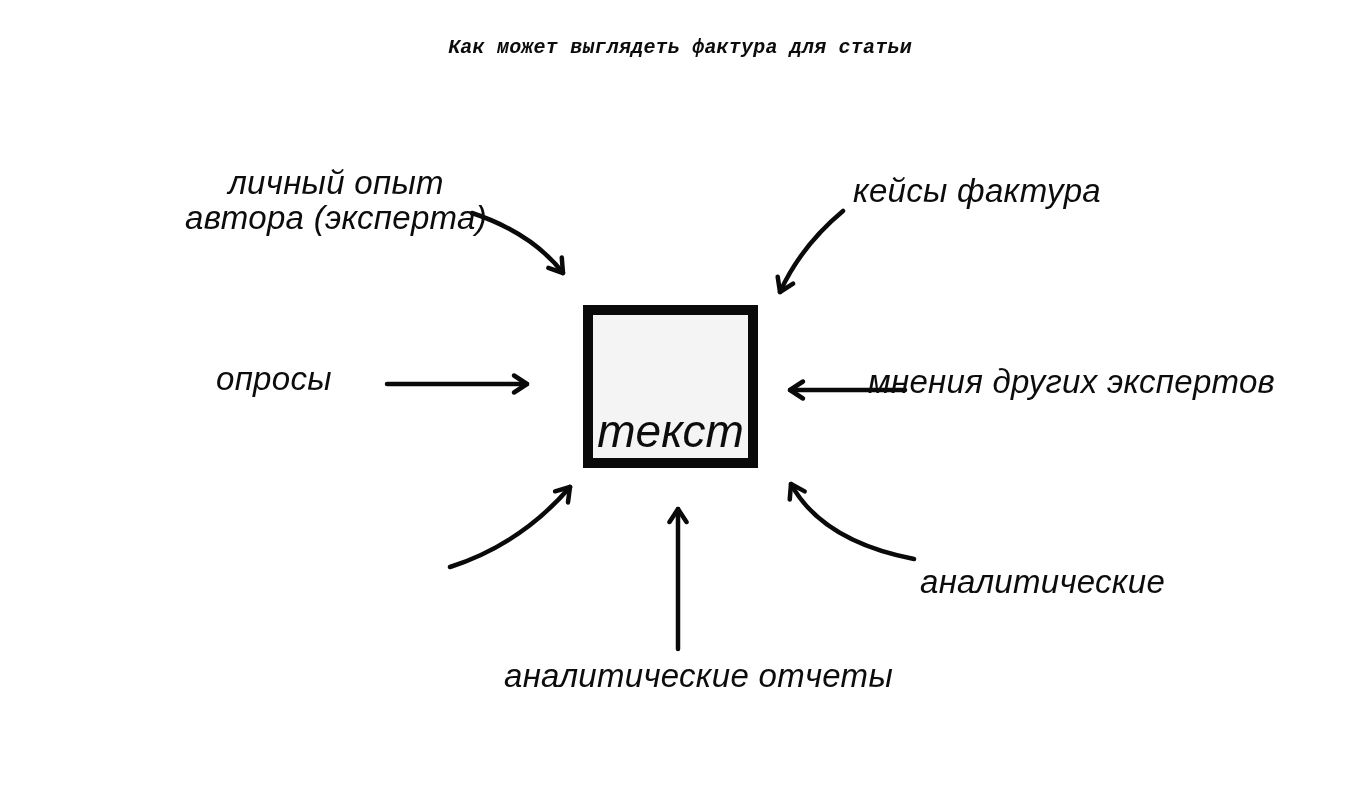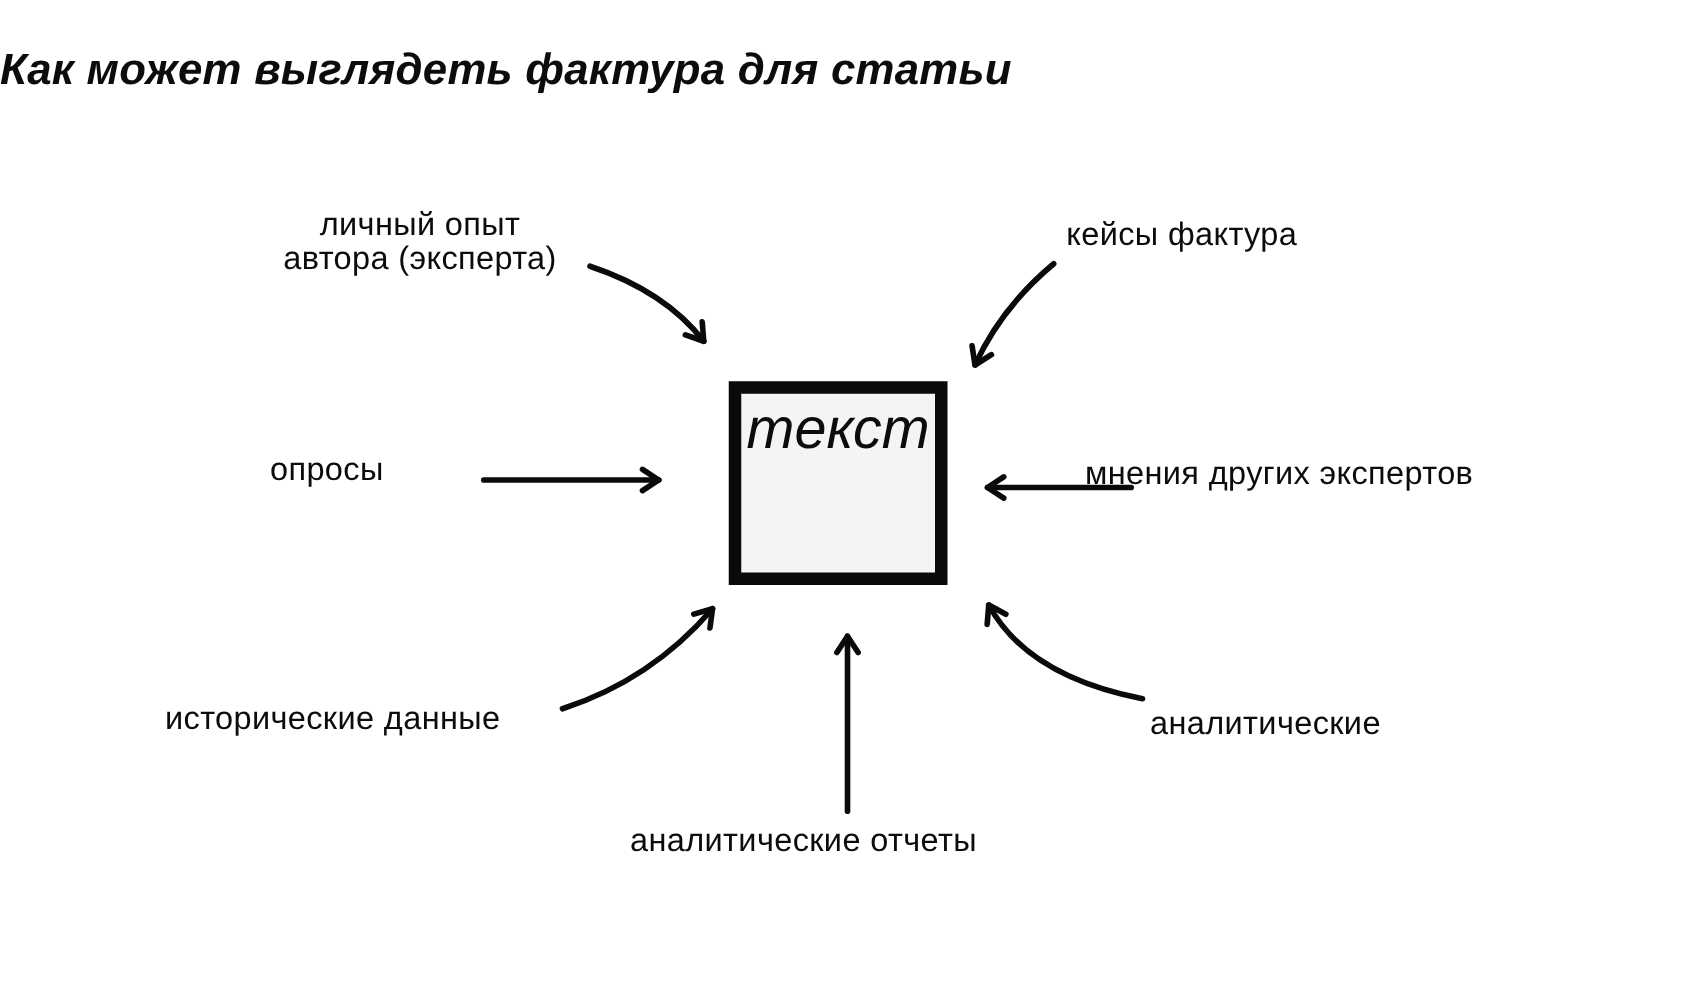--- a/index.html
+++ b/index.html
@@ -13,48 +13,51 @@
     width: 1360px;
     height: 794px;
     background: #ffffff;
     overflow: hidden;
   }
   .title {
     position: absolute;
     top: 36px;
     left: 0;
     width: 100%;
-    font-size: 35px;
+    text-align: center;
+    font-size: 20px;
     font-weight: bold;
     font-style: italic;
     color: #0c0c0c;
     letter-spacing: 0.2px;
+    font-family: Liberation Mono, monospace;
   }
   .label {
     position: absolute;
-    font-size: 26px;
+    font-size: 33px;
+    font-style: italic;
     color: #0c0c0c;
     white-space: pre-line;
     line-height: 1.05;
     letter-spacing: 0.3px;
   }
   .label.centered {
     transform: translateX(-50%);
     text-align: center;
   }
   .center-box {
     position: absolute;
     left: 583px;
     top: 305px;
     width: 155px;
     height: 143px;
     background: #f4f4f4;
     border: 10px solid #0a0a0a;
     display: flex;
-    align-items: flex-start;
+    align-items: flex-end;
     justify-content: center;
     font-size: 46px;
     font-style: italic;
     color: #0c0c0c;
   }
   .arrows {
     position: absolute;
     left: 0;
     top: 0;
     width: 1360px;
@@ -91,21 +94,20 @@
 
   <div class="label centered" style="left: 336px; top: 166px;">личный опыт
 автора (эксперта)</div>
 
   <div class="label" style="left: 853px; top: 174px;">кейсы фактура</div>
 
   <div class="label" style="left: 216px; top: 362px;">опросы</div>
 
   <div class="label" style="left: 868px; top: 365px;">мнения других экспертов</div>
 
-  <div class="label" style="left: 132px; top: 561px;">исторические данные</div>
 
   <div class="label" style="left: 920px; top: 565px;">аналитические</div>
 
   <div class="label" style="left: 504px; top: 659px; text-align: right;">аналитические отчеты</div>
 
   <div class="center-box">
     <span>текст</span>
   </div>
 
 </div>

